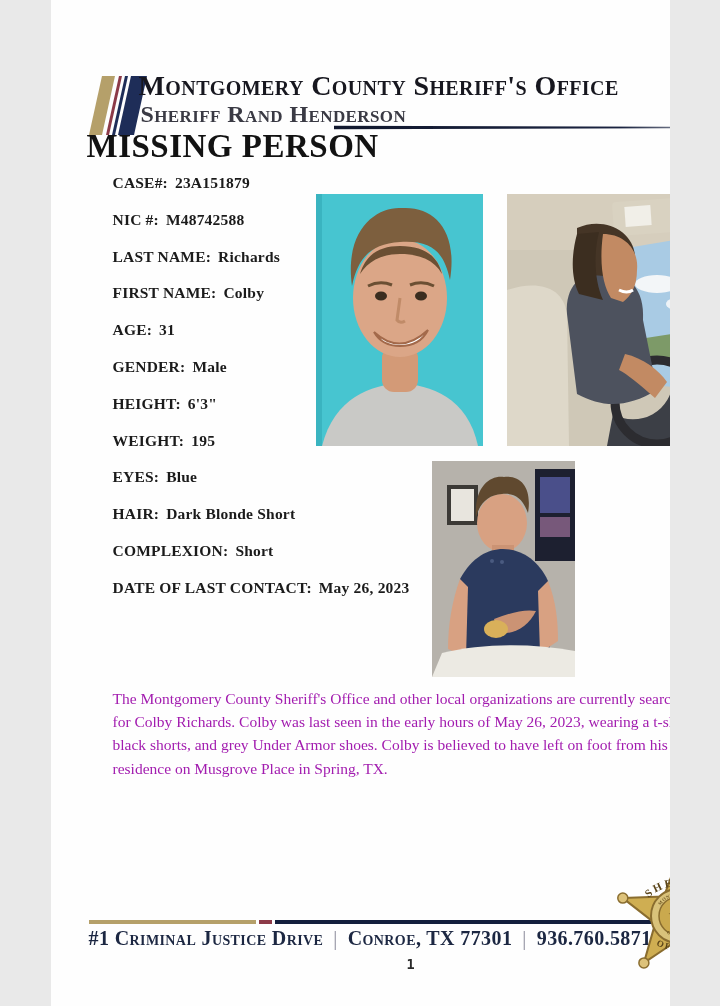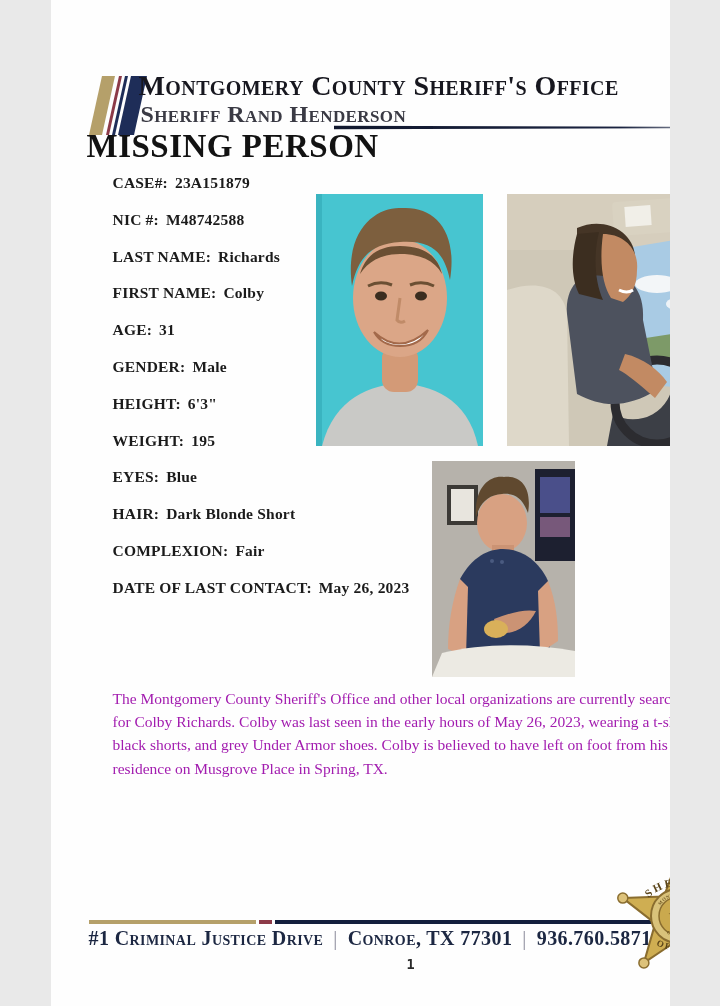--- a/index.html
+++ b/index.html
@@ -89,21 +89,21 @@
       <div class="detail-row"><span class="detail-label">CASE#:</span><span class="detail-value">23A151879</span></div>
       <div class="detail-row"><span class="detail-label">NIC #:</span><span class="detail-value">M48742588</span></div>
       <div class="detail-row"><span class="detail-label">LAST NAME:</span><span class="detail-value">Richards</span></div>
       <div class="detail-row"><span class="detail-label">FIRST NAME:</span><span class="detail-value">Colby</span></div>
       <div class="detail-row"><span class="detail-label">AGE:</span><span class="detail-value">31</span></div>
       <div class="detail-row"><span class="detail-label">GENDER:</span><span class="detail-value">Male</span></div>
       <div class="detail-row"><span class="detail-label">HEIGHT:</span><span class="detail-value">6'3"</span></div>
       <div class="detail-row"><span class="detail-label">WEIGHT:</span><span class="detail-value">195</span></div>
       <div class="detail-row"><span class="detail-label">EYES:</span><span class="detail-value">Blue</span></div>
       <div class="detail-row"><span class="detail-label">HAIR:</span><span class="detail-value">Dark Blonde Short</span></div>
-      <div class="detail-row"><span class="detail-label">COMPLEXION:</span><span class="detail-value">Fair</span></div>
+      <div class="detail-row"><span class="detail-label">COMPLEXION:</span><span class="detail-value">Short</span></div>
       <div class="detail-row"><span class="detail-label">DATE OF LAST CONTACT:</span><span class="detail-value">May 26, 2023</span></div>
     </div>
 
   <svg class="photo photo-id" width="167" height="252" viewBox="0 0 167 252">
     <rect width="167" height="252" fill="#47c5d0"></rect>
     <rect width="6" height="252" fill="#3ab4c0"></rect>
     <path d="M6,252 C18,204 56,190 84,190 C114,190 152,204 162,252 Z" fill="#c9c9c6"></path>
     <rect x="66" y="152" width="36" height="46" rx="12" fill="#d39a77"></rect>
     <ellipse cx="84" cy="104" rx="47" ry="59" fill="#dba687"></ellipse>
     <path d="M36,92 C28,34 62,12 86,14 C118,12 142,36 134,86 C128,58 116,46 84,48 C54,50 42,64 36,92 Z" fill="#7d5f3e"></path>

